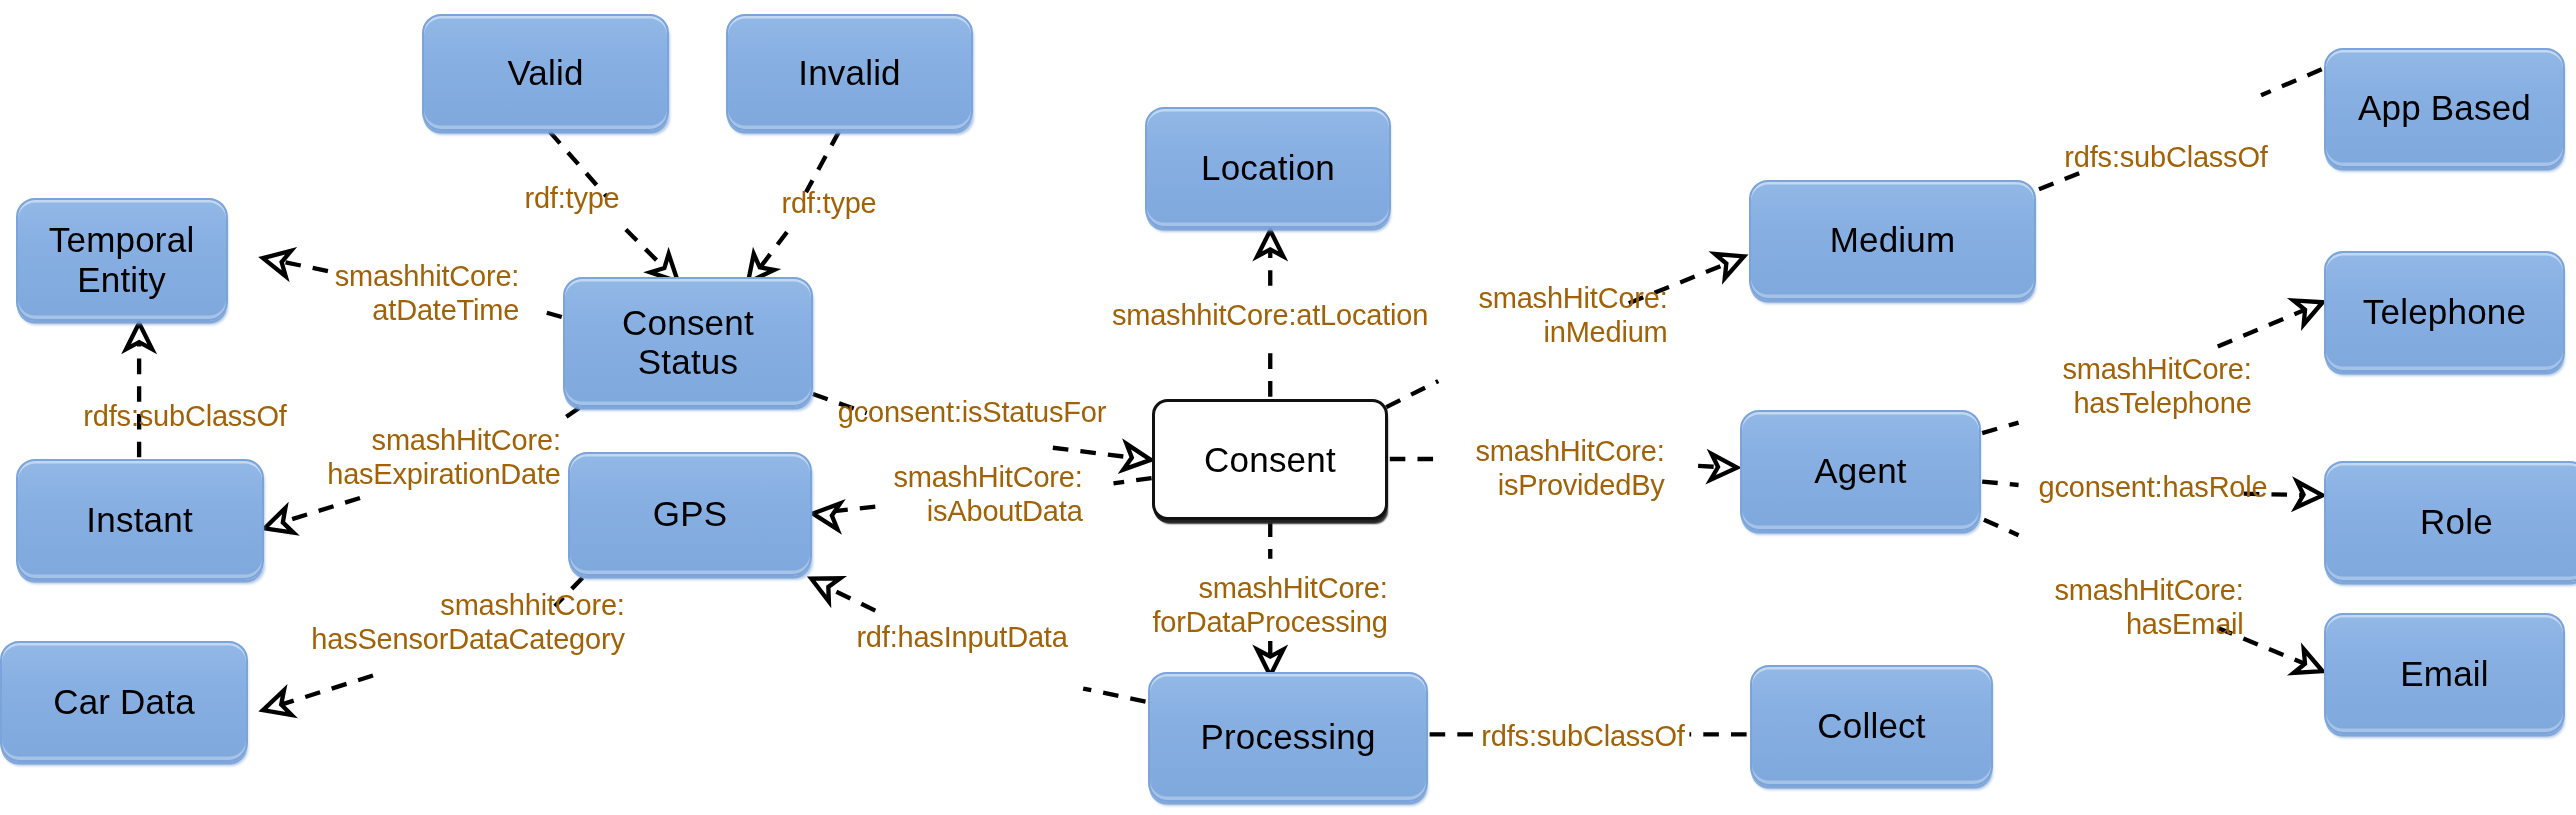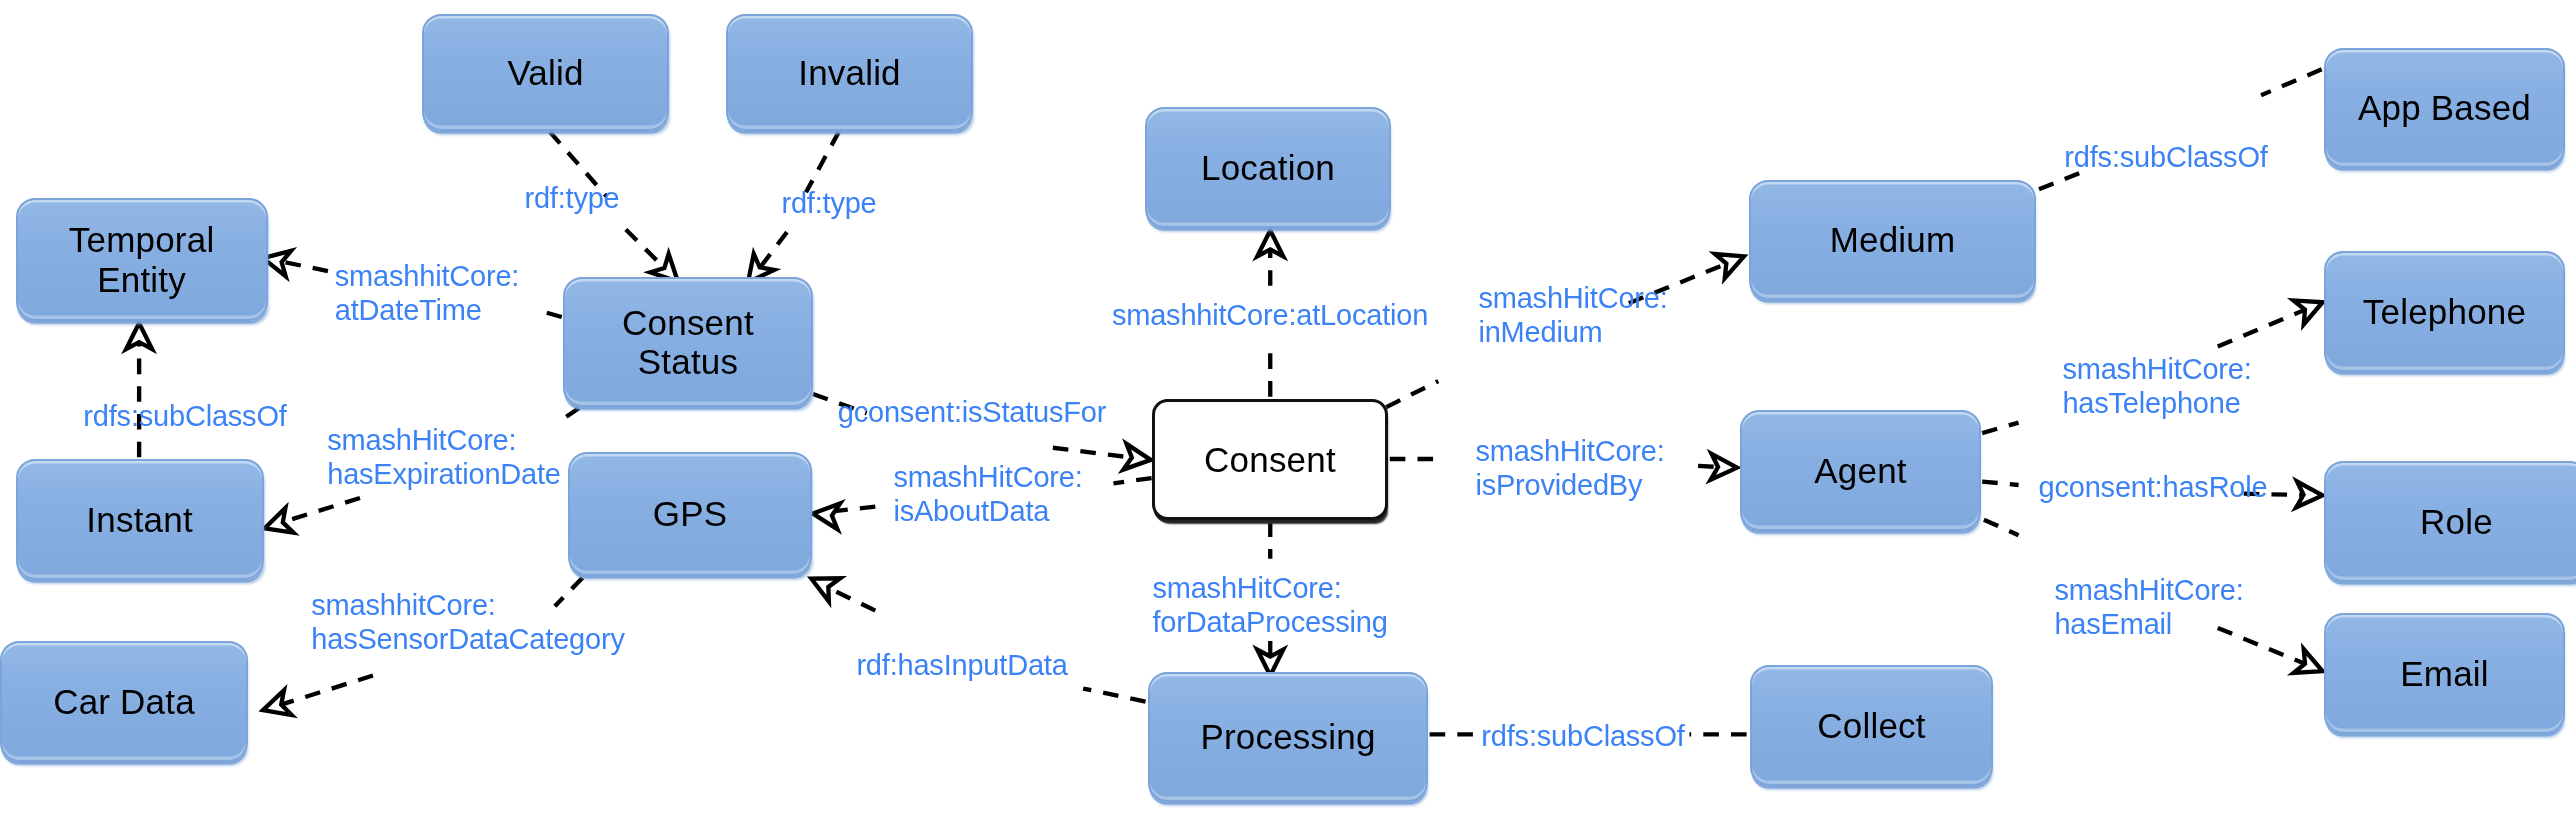--- a/index.html
+++ b/index.html
@@ -52,25 +52,25 @@
     border: 3.5px solid #111111;
     border-radius: 15.6px;
     box-shadow: 0 4.3px 0 -1.7px #222222, 2.6px 6px 1.7px -2.6px #333333;
   }
   .node-label {
     display: block;
     white-space: pre-line;
   }
   .edge-label {
     position: absolute;
-    color: #3b82f6;
+    color: #a16207;
     font-size: 29px;
     line-height: 1.18;
     white-space: pre-line;
-    text-align: left;
+    text-align: right;
     transform: translate(-50%, -50%);
     font-weight: 400;
     letter-spacing: -0.2px;
   }
 </style>
 </head>
 <body>
 
 <div id="canvas">
 
@@ -113,21 +113,21 @@
       <path d="M 0 0 L -30 -15 L -22 0 L -30 15 Z" fill="#ffffff" stroke="#000000" stroke-width="5" stroke-linejoin="miter" transform="translate(1612,848) rotate(180)"></path>
     </svg>
 
   <div id="node-layer">
       <div class="node blue" style="left: 422px; top: 14px; width: 247px; height: 117px;">
         <span class="node-label">Valid</span>
       </div>
       <div class="node blue" style="left: 726px; top: 14px; width: 247px; height: 117px;">
         <span class="node-label">Invalid</span>
       </div>
-      <div class="node blue" style="left: 15.6px; top: 198px; width: 252px; height: 123px;">
+      <div class="node blue" style="left: 15.6px; top: 198px; width: 212px; height: 123px;">
         <span class="node-label">Temporal
 Entity</span>
       </div>
       <div class="node blue" style="left: 563px; top: 277px; width: 250px; height: 130px;">
         <span class="node-label">Consent
 Status</span>
       </div>
       <div class="node blue" style="left: 15.6px; top: 459px; width: 248px; height: 121px;">
         <span class="node-label">Instant</span>
       </div>
@@ -174,21 +174,21 @@
       <div class="edge-label center" style="left: 427px; top: 293px;">smashhitCore:
 atDateTime</div>
       <div class="edge-label center" style="left: 185px; top: 416px;">rdfs:subClassOf</div>
       <div class="edge-label center" style="left: 444px; top: 457px;">smashHitCore:
 hasExpirationDate</div>
       <div class="edge-label center" style="left: 972px; top: 412px;">gconsent:isStatusFor</div>
       <div class="edge-label center" style="left: 988px; top: 494px;">smashHitCore:
 isAboutData</div>
       <div class="edge-label center" style="left: 468px; top: 622px;">smashhitCore:
 hasSensorDataCategory</div>
-      <div class="edge-label center" style="left: 962px; top: 637px; margin-top: 28px;">rdf:hasInputData</div>
+      <div class="edge-label center" style="left: 962px; top: 637px;">rdf:hasInputData</div>
       <div class="edge-label center" style="left: 1270px; top: 315px;">smashhitCore:atLocation</div>
       <div class="edge-label center" style="left: 1270px; top: 605px;">smashHitCore:
 forDataProcessing</div>
       <div class="edge-label center" style="left: 1573px; top: 315px;">smashHitCore:
 inMedium</div>
       <div class="edge-label center" style="left: 1570px; top: 468px;">smashHitCore:
 isProvidedBy</div>
       <div class="edge-label center" style="left: 2166px; top: 157px;">rdfs:subClassOf</div>
       <div class="edge-label center" style="left: 2157px; top: 386px;">smashHitCore:
 hasTelephone</div>

